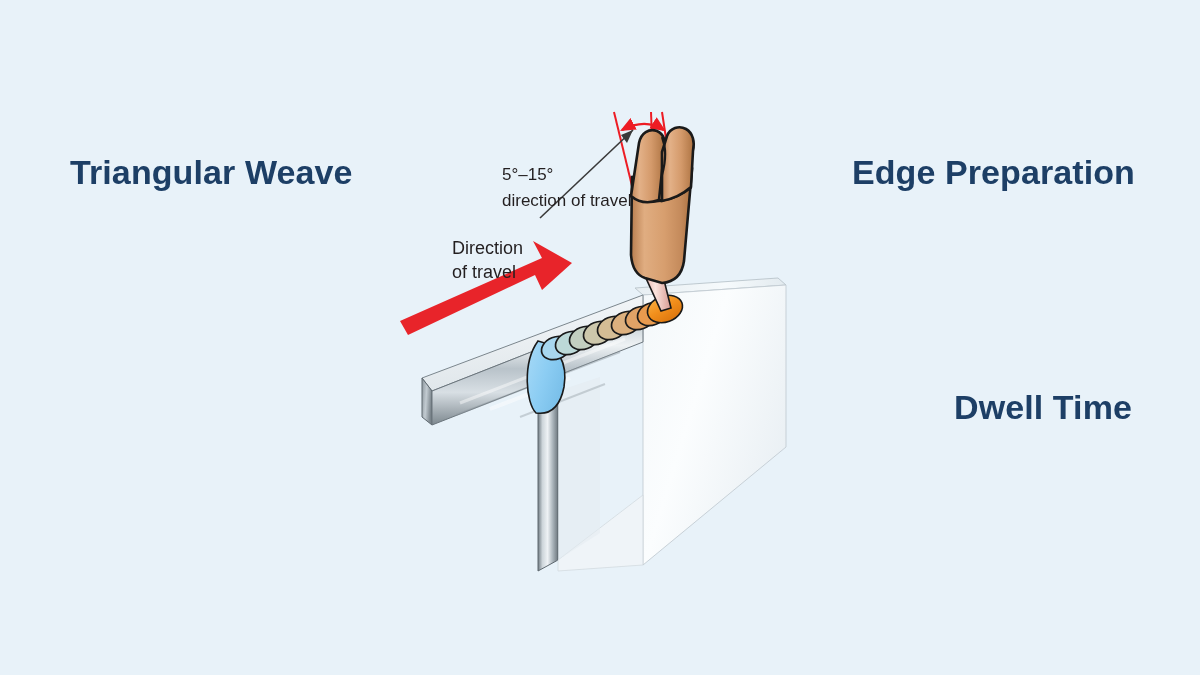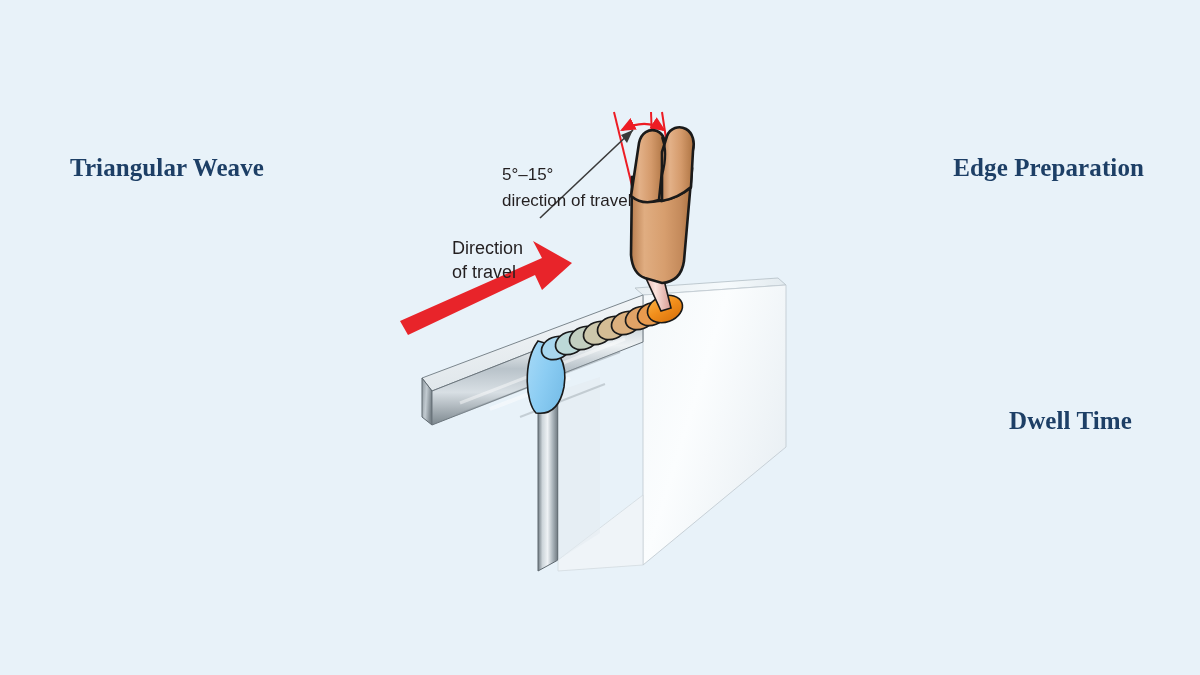--- a/index.html
+++ b/index.html
@@ -16,31 +16,31 @@
   }
   #stage {
     position: absolute;
     left: 0; top: 0;
     width: 1200px;
     height: 675px;
   }
   .corner-label {
     position: absolute;
     color: #1d3f66;
-    font-family: Liberation Serif, serif;
+    font-family: Liberation Sans, sans-serif;
     font-weight: bold;
-    font-size: 25px;
+    font-size: 34px;
     letter-spacing: 0.1px;
     white-space: nowrap;
     line-height: 1;
   }
   #label-tl { left: 70px;  top: 155px; }
-  #label-tr { right: 56px; top: 155px; text-align: right; }
+  #label-tr { right: 65px; top: 155px; text-align: right; }
   #label-bl { left: 70px;  top: 405px; }
-  #label-br { right: 68px; top: 408px; text-align: left; margin-left: 36px; }
+  #label-br { right: 68px; top: 390px; text-align: left; margin-left: 36px; }
 
   #illustration {
     position: absolute;
     left: 390px;
     top: 95px;
     width: 430px;
     height: 500px;
     text-decoration: underline;
   }
   .diagram-text {

